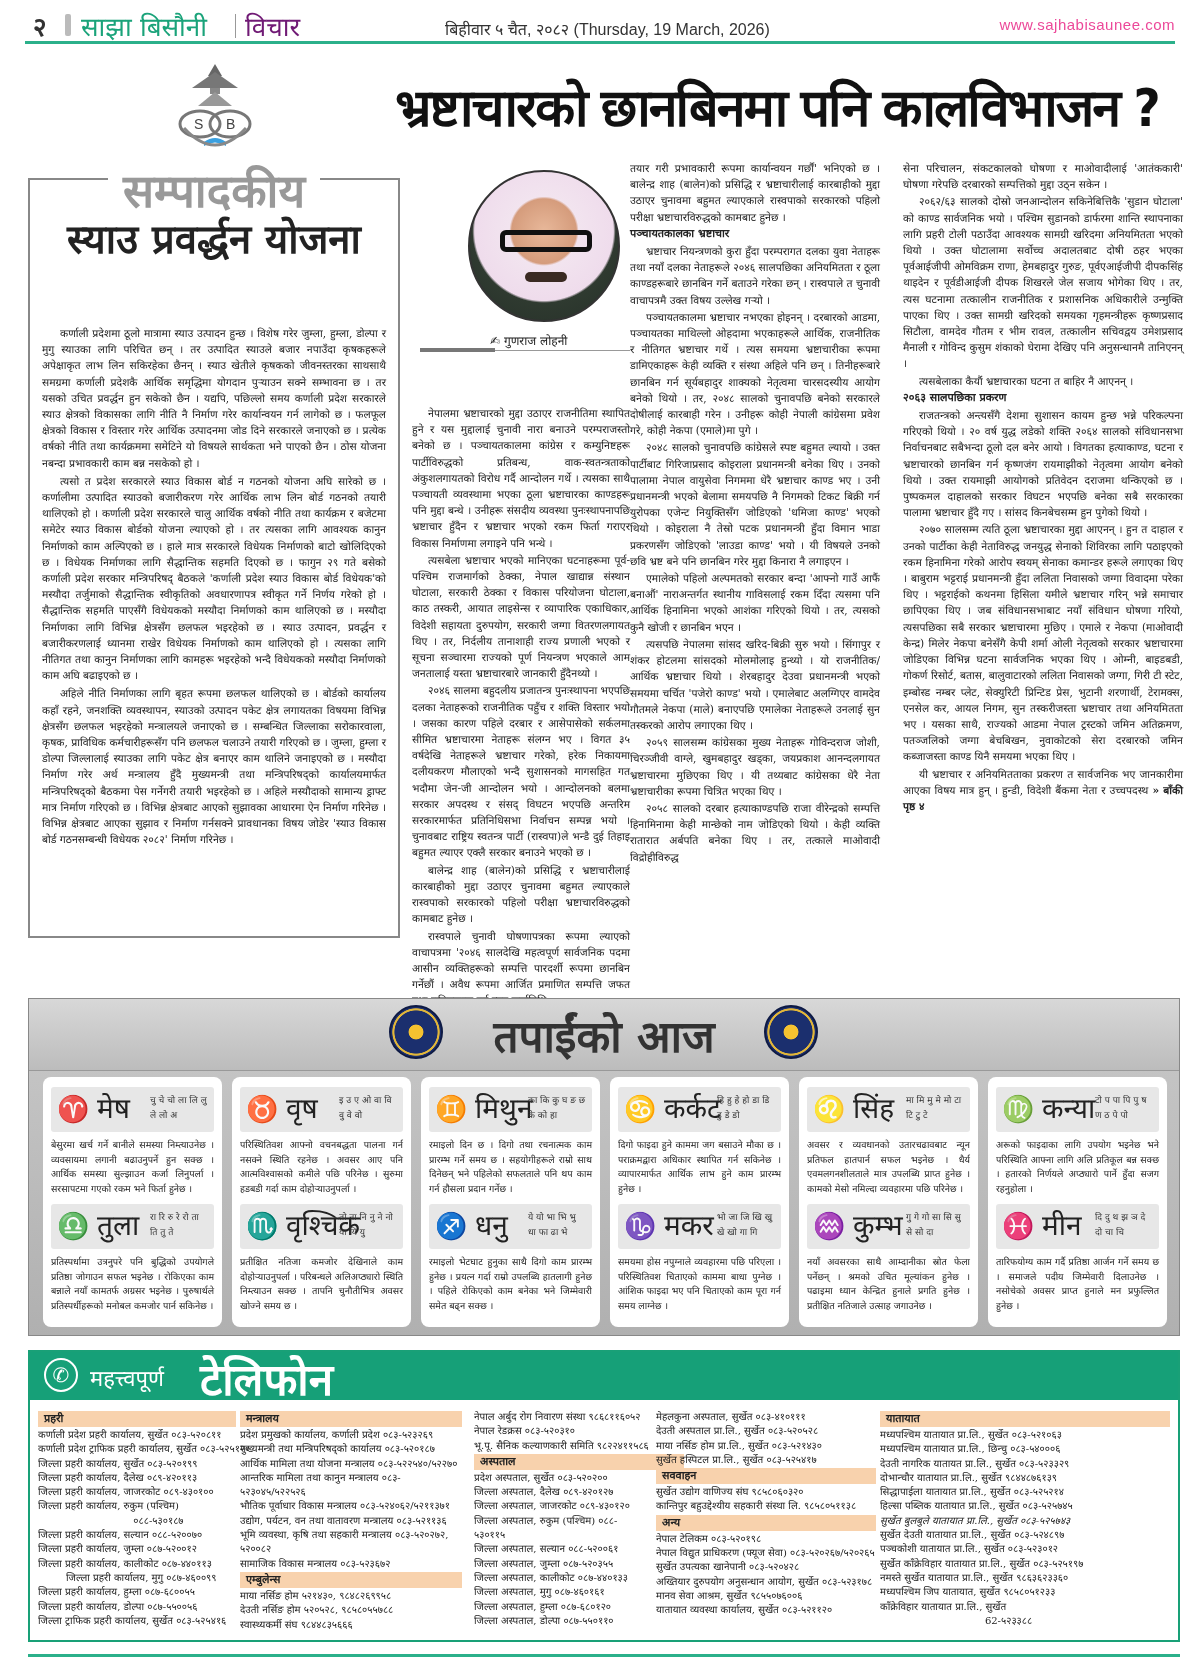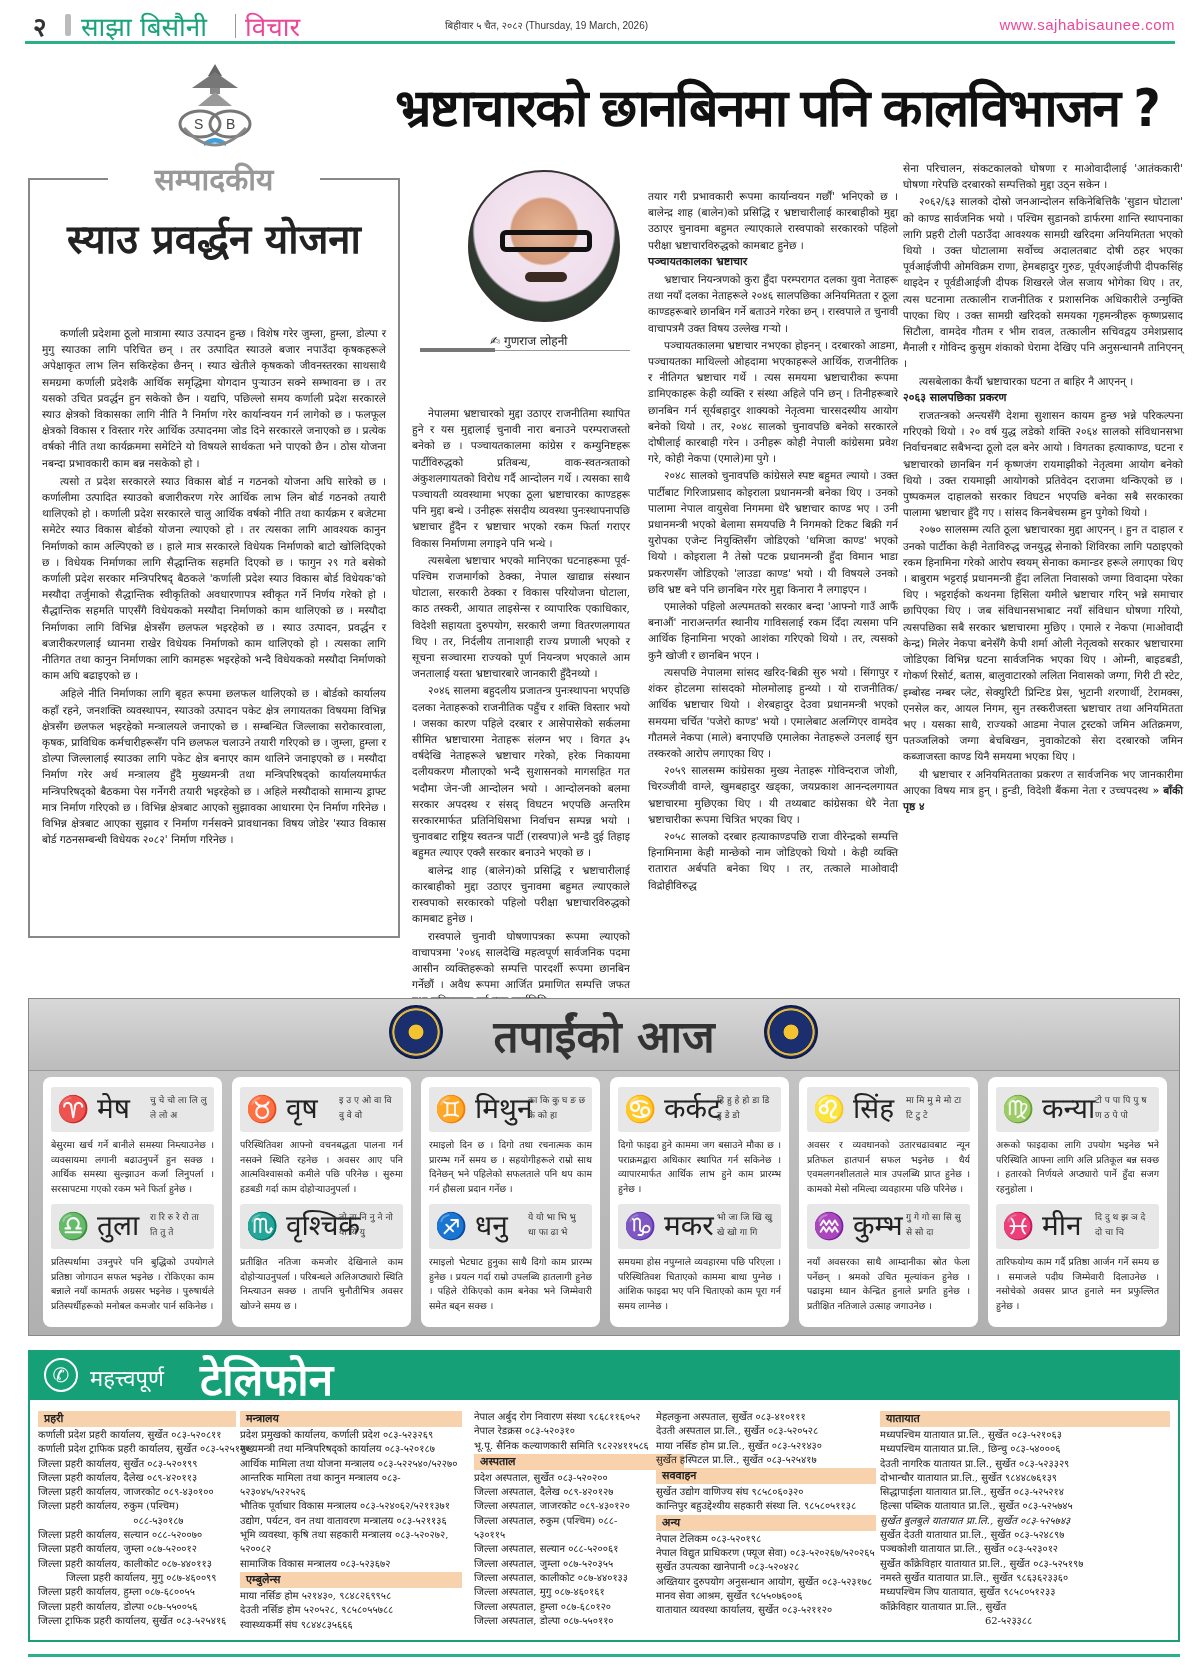--- a/index.html
+++ b/index.html
@@ -5,49 +5,49 @@
   * { box-sizing: border-box; margin: 0; padding: 0; }
   html, body { width: 1200px; height: 1667px; background: #fff; overflow: hidden; }
   body { font-family: "DejaVu Serif", serif; color: #222; position: relative; }
 
   
   .masthead { position: absolute; left: 25px; top: 8px; width: 1150px; height: 36px; border-bottom: 3px solid #2bb08a; }
   .page-num { position: absolute; left: 8px; top: 0; font-size: 26px; font-weight: bold; color: #333; font-family: "DejaVu Serif", serif; }
   .sep-bar { position: absolute; left: 40px; top: 6px; width: 6px; height: 22px; background: #bbb; border-radius: 2px; }
   .paper-name { position: absolute; left: 56px; top: 0; font-size: 26px; color: #1aa37a; font-family: "DejaVu Sans", sans-serif; }
   .thin-sep { position: absolute; left: 210px; top: 6px; width: 1px; height: 24px; background: #999; }
-  .section-name { position: absolute; left: 220px; top: 0; font-size: 26px; color: #ec4899; font-family: "DejaVu Sans", sans-serif; }
-  .dateline { position: absolute; left: 420px; top: 10px; font-size: 10px; color: #333; font-family: "Liberation Sans", sans-serif; }
+  .section-name { position: absolute; left: 220px; top: 0; font-size: 26px; color: #701a75; font-family: "DejaVu Sans", sans-serif; }
+  .dateline { position: absolute; left: 420px; top: 10px; font-size: 16px; color: #333; font-family: "Liberation Sans", sans-serif; }
   .website { position: absolute; right: 0; top: 8px; font-size: 15px; color: #ec4899; font-family: "Liberation Sans", sans-serif; letter-spacing: 0.5px; }
 
   
   .logo { position: absolute; left: 170px; top: 62px; width: 90px; height: 90px; }
   .editorial-box { position: absolute; left: 28px; top: 178px; width: 372px; height: 760px; border: 2px solid #888; border-top: none; }
   .editorial-top-line { position: absolute; left: 28px; top: 178px; width: 372px; height: 2px; }
   .editorial-top-line::before { content: ""; position: absolute; left: 0; top: 0; width: 80px; height: 2px; background: #888; }
   .editorial-top-line::after { content: ""; position: absolute; right: 0; top: 0; width: 80px; height: 2px; background: #888; }
-  .editorial-label { position: absolute; left: 108px; top: 158px; width: 212px; text-align: center; font-size: 30px; color: #999; font-family: "DejaVu Sans", sans-serif; font-weight: bold; }
+  .editorial-label { position: absolute; left: 108px; top: 158px; width: 212px; text-align: center; font-size: 46px; color: #999; font-family: "DejaVu Sans", sans-serif; font-weight: bold; }
   .editorial-title { position: absolute; left: 28px; top: 210px; width: 372px; text-align: center; font-size: 40px; color: #222; font-family: "DejaVu Sans", sans-serif; }
   .editorial-body { position: absolute; left: 42px; top: 325px; width: 344px; font-size: 10.6px; line-height: 16.2px; text-align: justify; }
   .editorial-body p { text-indent: 18px; margin-bottom: 2px; }
 
   
   .headline { position: absolute; left: 395px; top: 70px; width: 790px; font-size: 52px; font-weight: bold; color: #111; font-family: "DejaVu Sans Condensed", "DejaVu Sans", sans-serif; letter-spacing: -2px; white-space: nowrap; }
   .author-photo { position: absolute; left: 468px; top: 170px; width: 152px; height: 152px; border-radius: 50%; border: 2px solid #333; background: radial-gradient(circle at 50% 40%, #e8b89a 0%, #d59c7c 28%, #f2e4ef 30%, #efdcec 60%, #2f3a30 62%, #263029 100%); overflow: hidden; }
   .author-photo .glasses { position: absolute; left: 30px; top: 58px; width: 92px; height: 22px; border: 5px solid #111; border-radius: 6px; }
   .author-photo .mustache { position: absolute; left: 55px; top: 100px; width: 42px; height: 10px; background: #3a2a22; border-radius: 5px; }
   .byline { position: absolute; left: 490px; top: 332px; width: 140px; font-size: 12px; color: #222; font-family: "DejaVu Sans", sans-serif; }
   .byline-rule { position: absolute; left: 420px; top: 350px; width: 210px; height: 1px; background: #999; }
   .byline-rule::before { content: ""; position: absolute; left: 0; top: -2px; width: 75px; height: 4px; background: #777; }
 
   .col { position: absolute; font-size: 10.6px; line-height: 16.2px; text-align: justify; }
   .col p { text-indent: 16px; margin-bottom: 1px; }
   .col h4 { font-size: 11px; font-weight: bold; margin: 1px 0; }
   .col1 { left: 412px; top: 405px; width: 218px; }
-  .col2 { left: 648px; top: 160px; width: 250px; margin-top: 28px; }
+  .col2 { left: 630px; top: 160px; width: 250px; }
   .col3 { left: 903px; top: 160px; width: 280px; }
   .more { font-weight: bold; }
 
   
   .horo { position: absolute; left: 28px; top: 998px; width: 1152px; height: 338px; background: linear-gradient(#c9c9c9, #b0b0b0); border: 1px solid #888; }
   .horo-head { position: absolute; left: 0; top: 0; width: 100%; height: 72px; background: linear-gradient(#d8d8d8, #bcbcbc); border-bottom: 1px solid #999; }
   .horo-title { position: absolute; left: 0; width: 100%; top: 6px; text-align: center; font-size: 44px; font-weight: bold; color: #333; font-family: "DejaVu Sans", sans-serif; }
   .wheel { position: absolute; top: 6px; width: 54px; height: 54px; border-radius: 50%; background: radial-gradient(circle, #f5c230 0 20%, #1b2f6e 22% 60%, #e1b63a 62% 66%, #1b2f6e 68%); border: 2px solid #0e1a44; }
   .wheel.l { left: 360px; } .wheel.r { left: 735px; }
   .horo-grid { position: absolute; left: 14px; top: 78px; width: 1124px; display: grid; grid-template-columns: repeat(6, 1fr); gap: 0 10px; }

